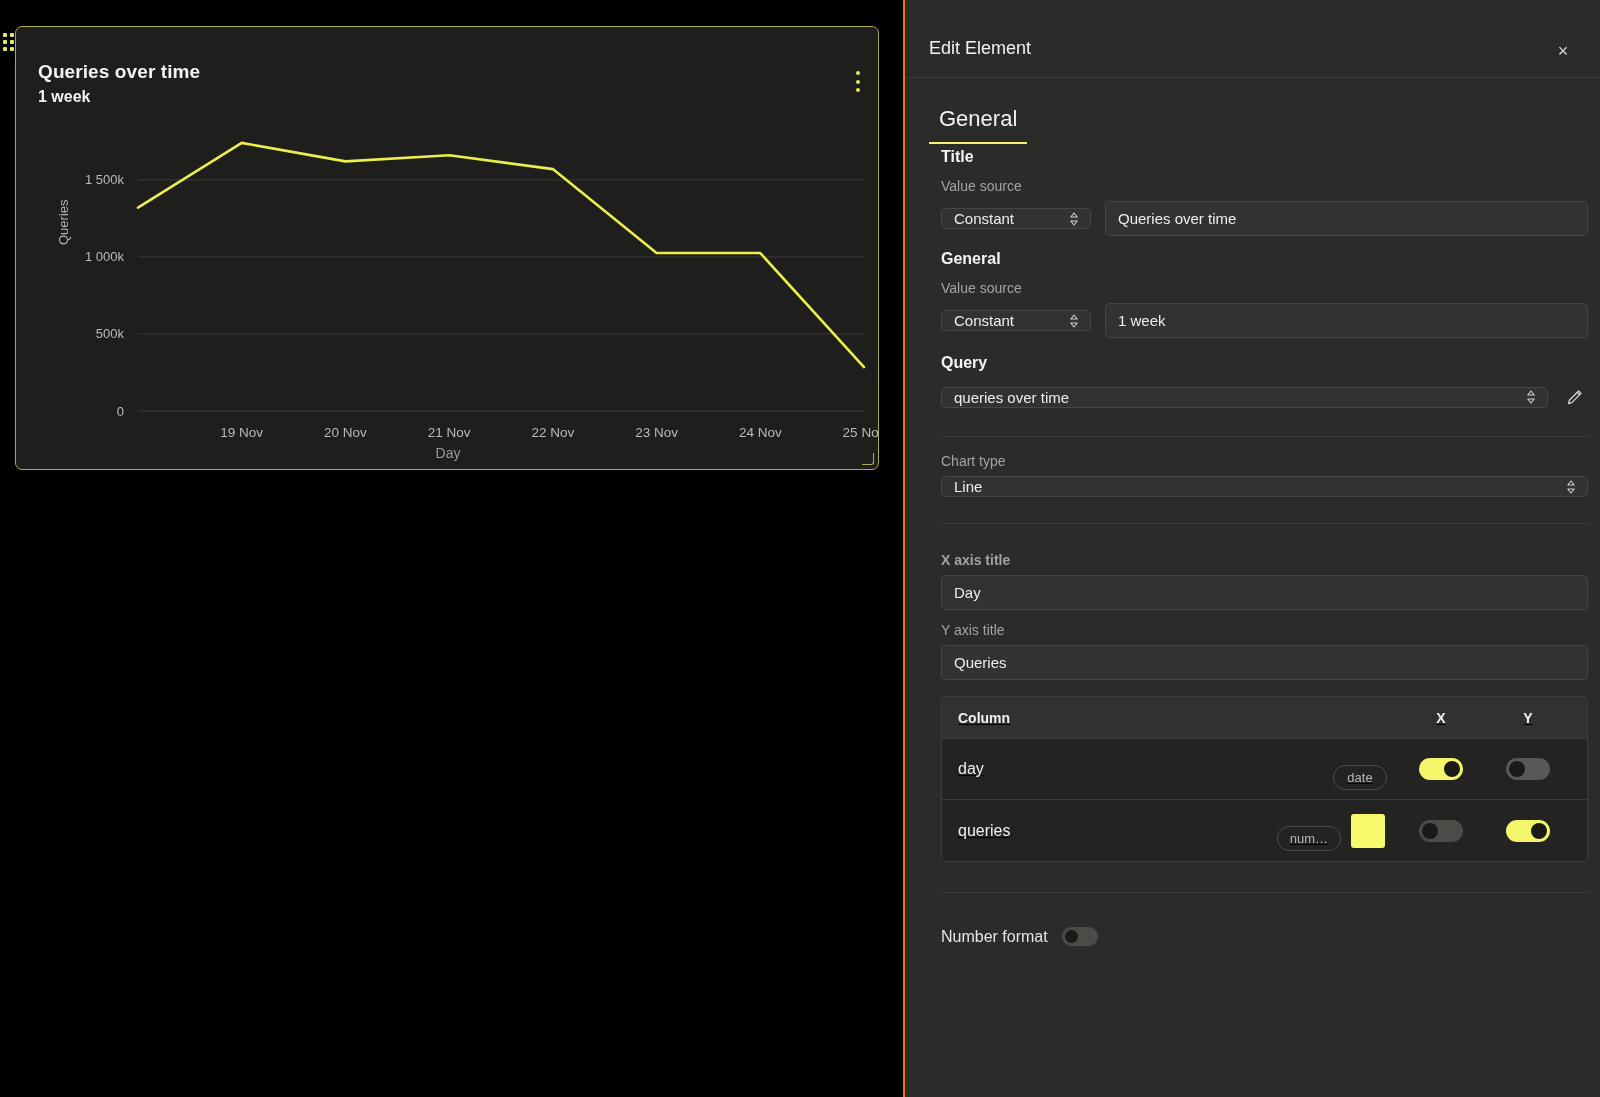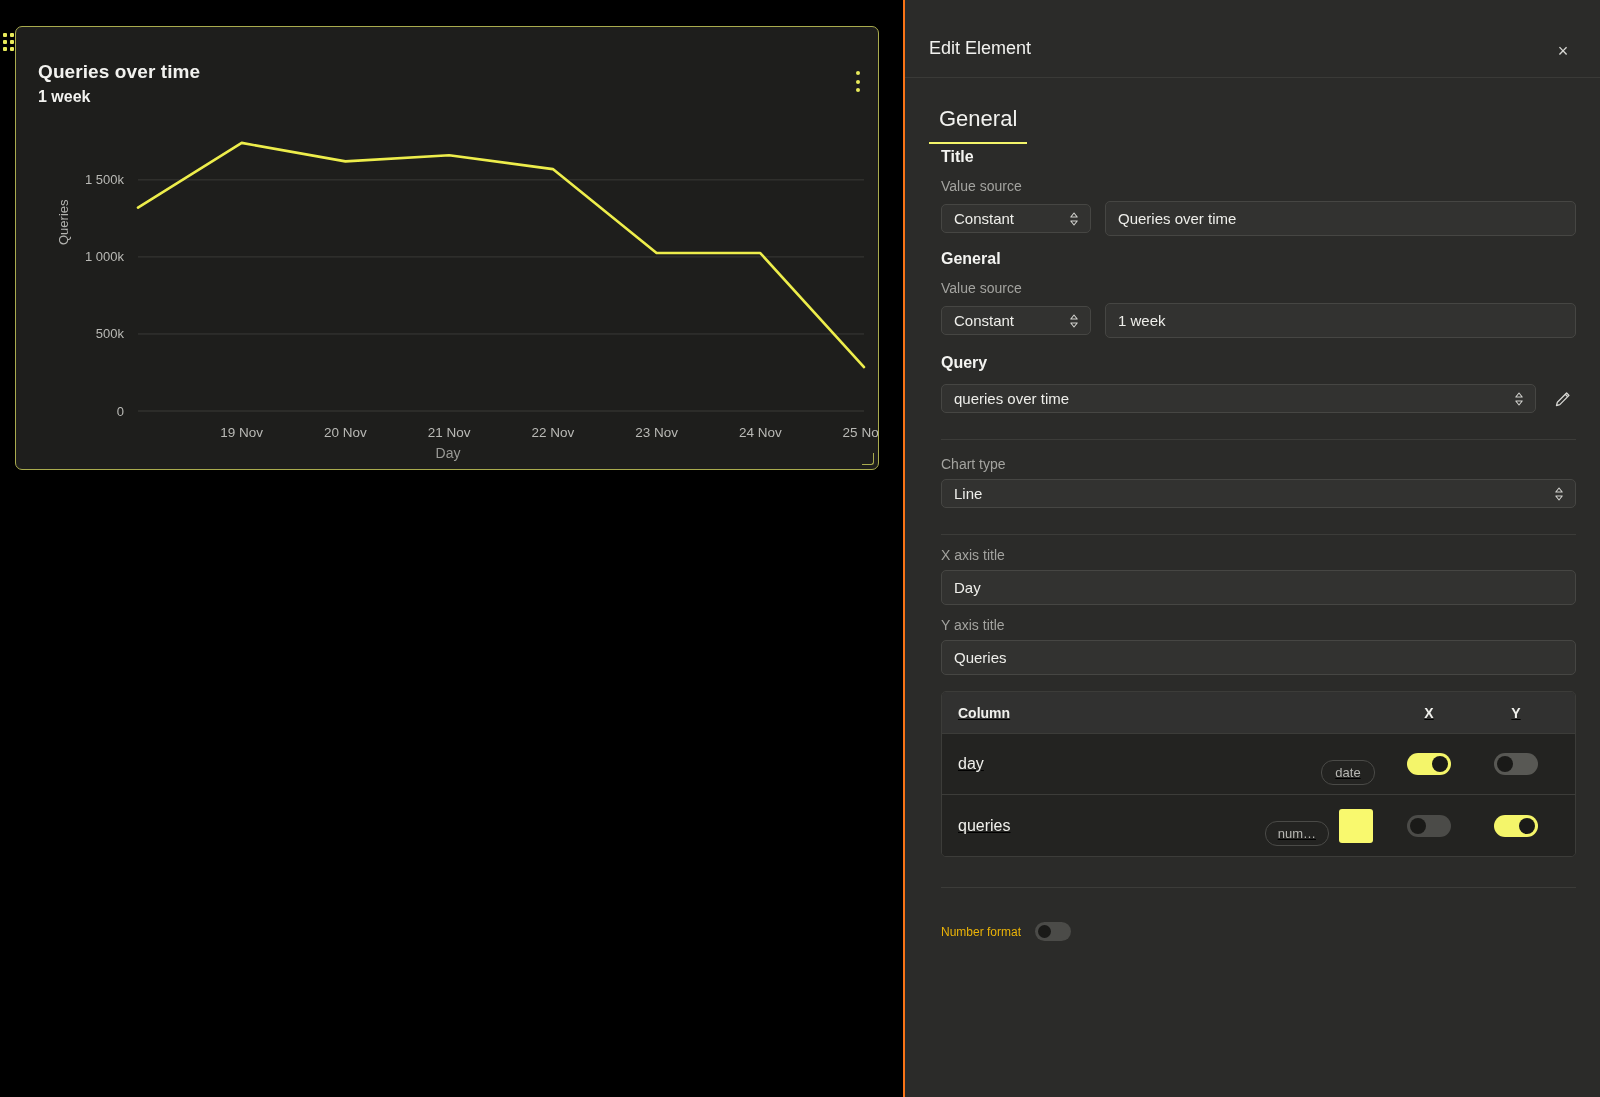--- a/index.html
+++ b/index.html
@@ -103,33 +103,33 @@
   }
 
   .tabs { position: relative; padding: 28px 0 0 24px; height: 60px; }
   .tab {
     display: inline-block; padding: 0 10px 10px 10px;
     font-size: 22px; color: #f2f2ef; cursor: pointer;
     border-bottom: 2px solid transparent;
   }
   .tab.active { border-bottom-color: #f4f56a; }
 
-  .form { padding: 0 24px 0 36px; }
+  .form { padding: 0 12px 0 36px; }
   .sec-head {
     font-size: 16px; font-weight: bold; color: #f4f4f1;
     margin: 10px 0 0 0;
   }
   .fld-label {
     font-size: 14px; color: #a3a39f;
     margin: 12px 0 7px 0;
   }
   .row { display: flex; gap: 14px; align-items: center; }
 
   .select {
-    position: relative; height: 29px;
+    position: relative; height: 21px;
     background: #323230; border: 1px solid #464643; border-radius: 5px;
     display: flex; align-items: center;
     padding: 0 30px 0 12px;
     font-size: 15px; color: #eeeeea;
     cursor: pointer; white-space: nowrap; overflow: hidden;
   }
   .select .chev {
     position: absolute; right: 11px; top: 50%; transform: translateY(-50%);
     width: 10px; height: 16px;
   }
@@ -209,21 +209,21 @@
   .toggle.on { background: #f4f56a; }
   .toggle.on .knob { left: 25px; }
   .toggle.off.dim { background: #4b4b48; }
   .toggle.small { width: 36px; height: 19px; border-radius: 10px; flex: 0 0 36px; }
   .toggle.small .knob { width: 13px; height: 13px; top: 3px; left: 3px; }
 
   .numfmt-row {
     display: flex; align-items: center; gap: 14px;
     margin-top: 34px; padding-bottom: 26px;
   }
-  .numfmt-label { font-size: 12px; color: #eab308; }
+  .numfmt-label { font-size: 16px; color: #e5e5e5; }
   .divider-top { height: 1px; background: #3c3c39; margin-top: 30px; }
 </style>
 </head>
 <body>
 
 <div class="app">
 
   <div class="canvas">
 
     <div class="drag-handle">
@@ -340,21 +340,21 @@
         <span>Line</span>
         <span class="chev">
           <svg width="10" height="16" viewBox="0 0 10 16">
               <path d="M5 2 L8.2 6 L1.8 6 Z M5 14 L8.2 10 L1.8 10 Z" fill="none" stroke="#cfcfcb" stroke-width="1.1" stroke-linejoin="round"></path>
             </svg>
         </span>
       </div>
 
       <div class="spacer-line"></div>
 
-      <div class="fld-label" style="margin-top:12px;">X axis title</div>
+      <div class="fld-label" style="margin-top:28px;font-weight:bold;">X axis title</div>
       <input class="input" style="width: 100%; display: block;" type="text" value="Day">
 
       <div class="fld-label">Y axis title</div>
       <input class="input" style="width: 100%; display: block;" type="text" value="Queries">
 
       <div class="col-table">
         <div class="col-th">
           <span class="c-name">Column</span>
           <span class="c-x">X</span>
           <span class="c-y">Y</span>

